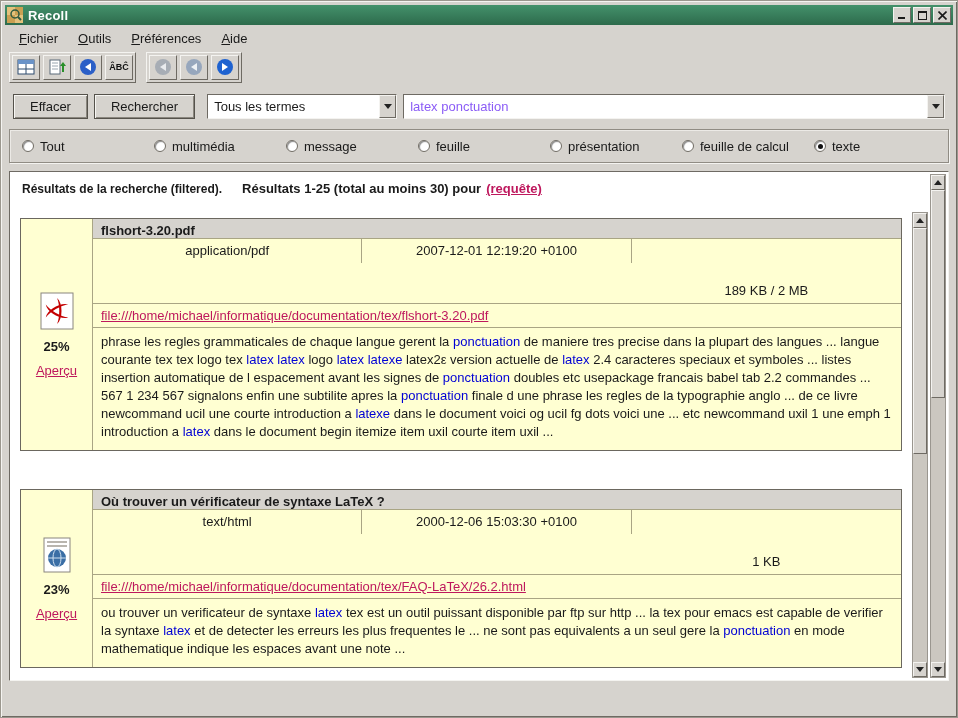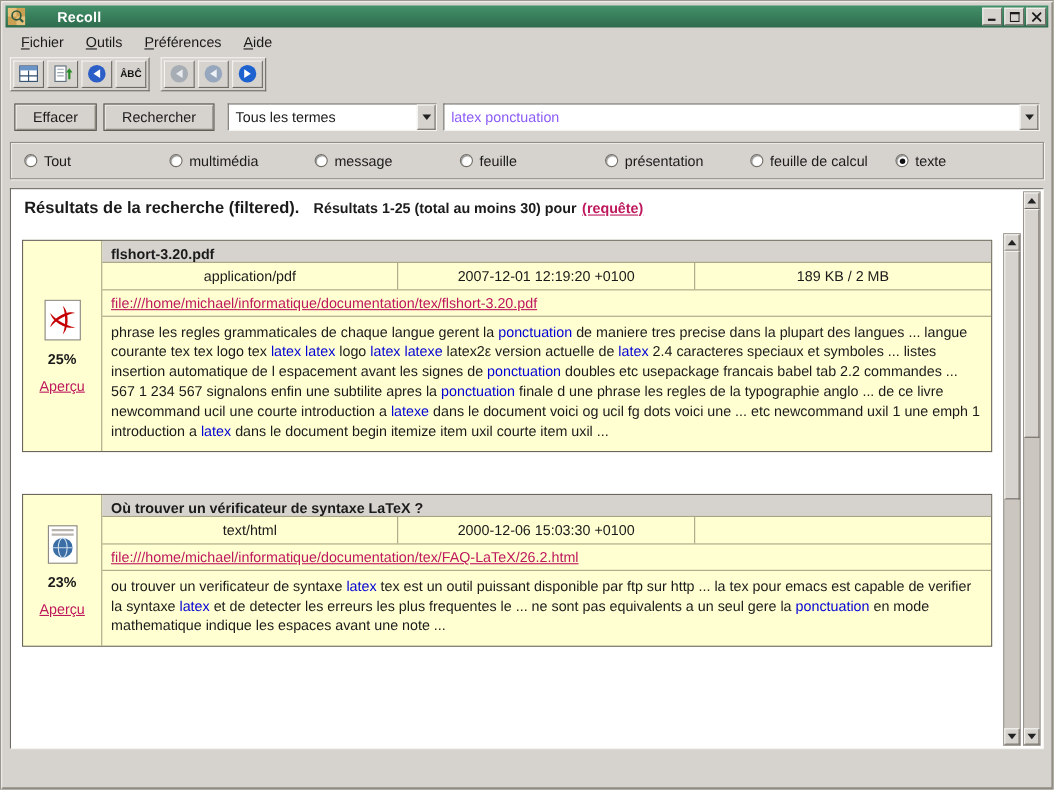--- a/index.html
+++ b/index.html
@@ -15,21 +15,21 @@
     background:#d6d3ce;
     border:1px solid #9b978e;
     box-shadow: inset 1px 1px 0 #f5f4f1, inset -1px -1px 0 #6e6a63;
     padding:4px;
     display:flex; flex-direction:column;
   }
   
   .titlebar {
     height:20px; flex:0 0 20px;
     background:linear-gradient(180deg,#44916b,#2d6b4c);
-    display:flex; align-items:center; padding:0 2px;gap:24px;
+    display:flex; align-items:center; padding:0 2px;
   }
   .app-icon { width:16px; height:16px; margin-right:5px; display:inline-flex; }
   .tb-title { color:#ffffff; font-weight:bold; flex:1; letter-spacing:.2px; }
   .win-btns { display:flex; gap:2px; }
   .win-btn {
     width:18px; height:16px; background:#d6d3ce;
     border:1px solid; border-color:#f4f3f0 #6e6a63 #6e6a63 #f4f3f0;
     display:flex; align-items:center; justify-content:center; cursor:default;
   }
   
@@ -92,42 +92,42 @@
   }
   .radio.checked::after { content:""; width:5px; height:5px; border-radius:50%; background:#101010; }
   
   .results-area {
     flex:1; margin:8px 4px 0; position:relative;
     background:#ffffff;
     border:1px solid; border-color:#6e6a63 #f4f3f0 #f4f3f0 #6e6a63;
     overflow:hidden;
   }
   .results-header { height:38px; padding:9px 12px 0; margin-right:38px; white-space:nowrap; overflow:hidden; }
-  .rh-title { font-size:15px; font-weight:bold; margin-right:13px; }
+  .rh-title { font-size:12px; font-weight:bold; margin-right:20px; }
   .rh-summary { font-size:13px; font-weight:bold; margin-right:5px; }
   .link { color:#be185d; text-decoration:underline; cursor:pointer; }
   .rh-query-link { font-weight:bold; }
   .results-list { position:absolute; top:40px; left:2px; right:38px; bottom:2px; overflow:hidden; padding:4px 6px 0; }
   .result-table {
     display:grid; grid-template-columns:72px 1fr;
     border:1px solid #6b675f; background:#ffffd2;
     margin:2px 2px 38px;
   }
   .result-side {
     grid-row:1; border-right:1px solid #a9a584;
     display:flex; flex-direction:column; align-items:center; justify-content:center; gap:9px;
     padding:6px 2px;
   }
   .file-icon { display:inline-flex; }
   .relevance { font-weight:bold; }
   .result-main { display:flex; flex-direction:column; }
   .r-title { height:20px; line-height:24px; padding:0 8px; font-weight:bold; background:#d6d3ce; border-bottom:1px solid #a9a584; }
   .r-info { display:grid; grid-template-columns:1fr 1fr 1fr; border-bottom:1px solid #a9a584; }
   .r-cell { height:24px; line-height:23px; text-align:center; border-right:1px solid #a9a584; overflow:hidden; }
-  .r-cell.last { border-right:none; }
+  .r-cell.last { border-right:none;margin-top:40px; }
   .r-url { min-height:24px; line-height:23px; padding:0 8px; border-bottom:1px solid #a9a584; }
   .r-snippet { padding:5px 8px 9px; line-height:18px; }
   .r-snippet .hl { color:#0000d4; }
   
   .sb { position:absolute; width:16px; background:#cbc7c0; border:1px solid #9a968f; display:flex; flex-direction:column; }
   .sb-outer { top:2px; right:2px; bottom:2px; }
   .sb-inner { top:40px; right:20px; bottom:2px; }
   .sb-btn {
     height:15px; flex:0 0 15px; background:#d6d3ce;
     border:1px solid; border-color:#f4f3f0 #6e6a63 #6e6a63 #f4f3f0;
@@ -341,20 +341,21 @@
               </svg>
             </span>
       <span class="relevance">23%</span>
       <a class="link">Aperçu</a>
     </div>
     <div class="result-main">
       <div class="r-title">Où trouver un vérificateur de syntaxe LaTeX ?</div>
       <div class="r-info">
         <span class="r-cell">text/html</span>
         <span class="r-cell">2000-12-06 15:03:30 +0100</span>
+        <span class="r-cell last">1 KB</span>
       </div>
       <div class="r-url"><a class="link">file:///home/michael/informatique/documentation/tex/FAQ-LaTeX/26.2.html</a></div>
       <div class="r-snippet"><span>ou trouver un verificateur de syntaxe </span><span class="hl">latex</span><span> tex est un outil puissant disponible par ftp sur http ... la tex pour emacs est capable de verifier la syntaxe </span><span class="hl">latex</span><span> et de detecter les erreurs les plus frequentes le ... ne sont pas equivalents a un seul gere la </span><span class="hl">ponctuation</span><span> en mode mathematique indique les espaces avant une note ...</span></div>
     </div>
   </div>
       </div>
 
     <div class="sb sb-inner">
       <span class="sb-btn">
           <span class="tri-up"></span>

